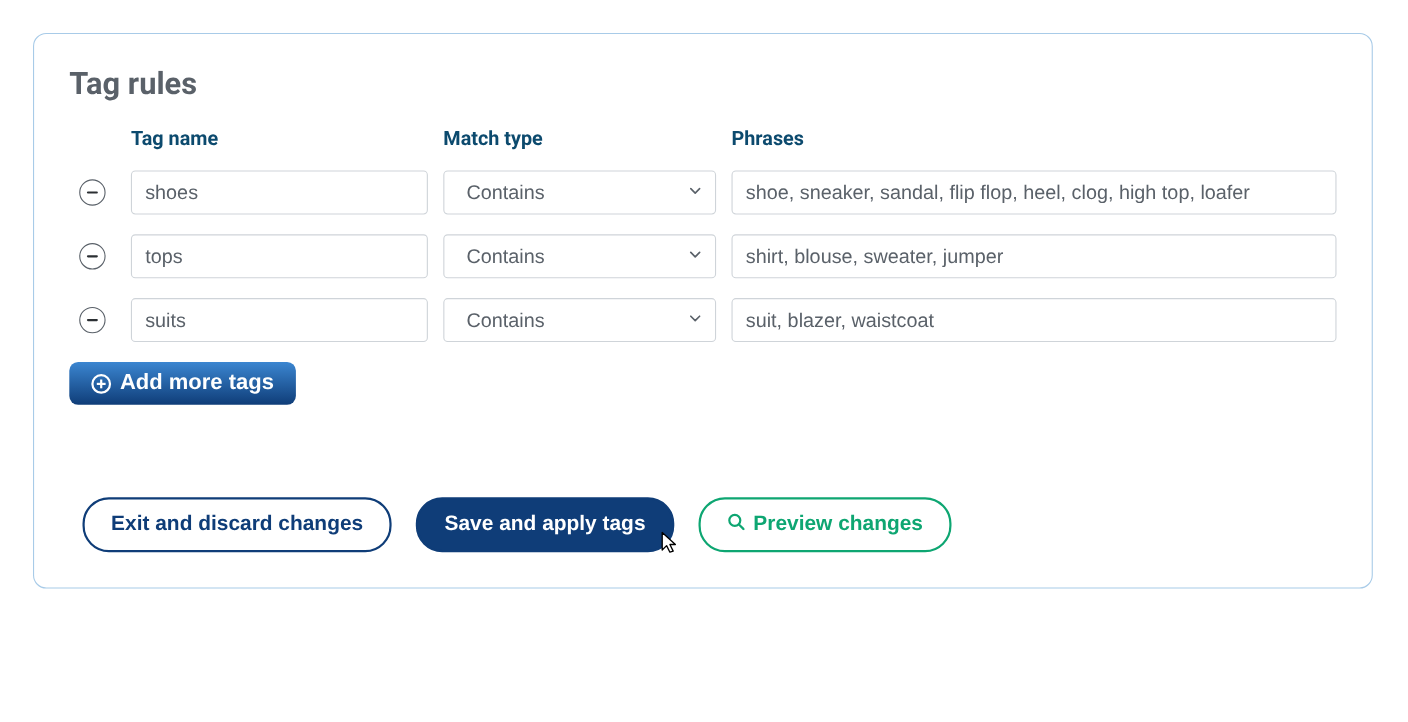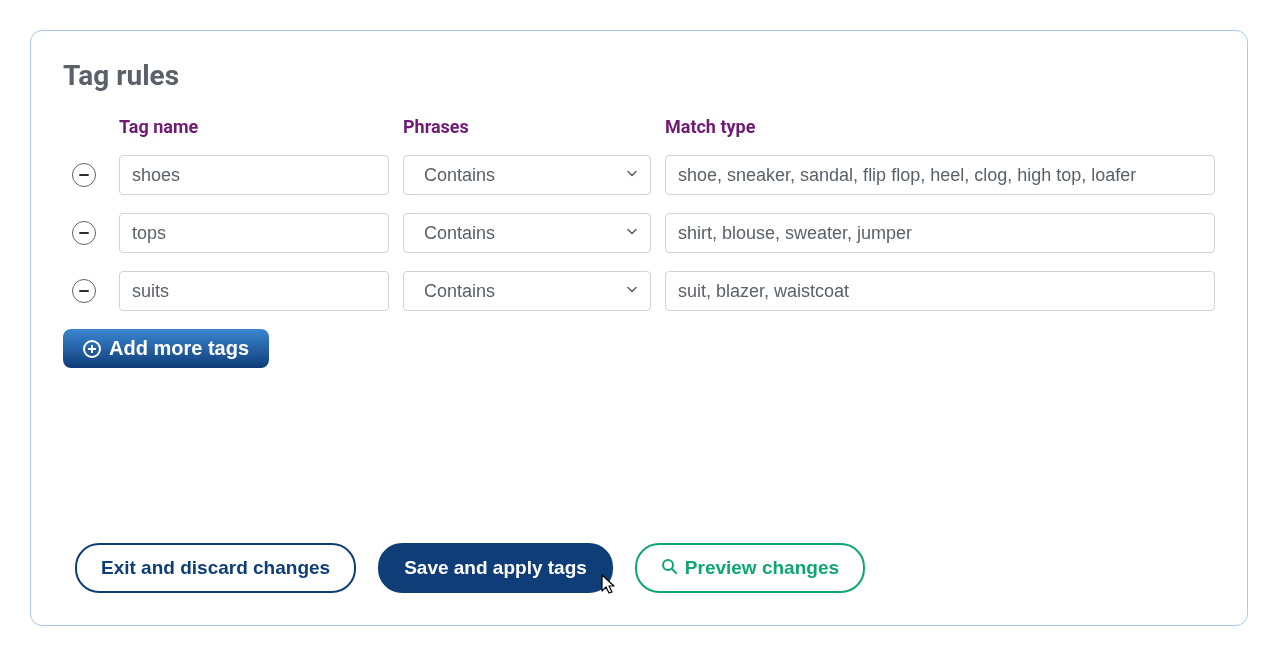--- a/index.html
+++ b/index.html
@@ -11,40 +11,40 @@
       background: #ffffff;
       font-family: -apple-system, BlinkMacSystemFont, "Segoe UI", Roboto, "Helvetica Neue", Arial, sans-serif;
       padding: 30px;
     }
     .panel {
       border: 1px solid #a8cbe8;
       border-radius: 12px;
       background: #ffffff;
       padding: 28px 32px 32px 32px;
       width: 1218px;
-      height: 596px;
+      height: 505px;
       position: relative;
     }
     .panel-title {
       font-size: 28px;
       font-weight: 700;
       color: #5a6169;
       margin-bottom: 24px;
     }
     .rules-grid {
       display: grid;
       grid-template-columns: 42px 270px 248px 1fr;
       column-gap: 14px;
       row-gap: 18px;
       align-items: center;
     }
     .col-header {
       font-size: 18px;
       font-weight: 700;
-      color: #701a75;
+      color: #0c4a6e;
     }
     .remove-btn {
       width: 24px;
       height: 24px;
       border-radius: 50%;
       border: 1.5px solid #5a6169;
       background: #ffffff;
       display: flex;
       align-items: center;
       justify-content: center;
@@ -183,22 +183,22 @@
 </head>
 <body>
 
 <div class="panel">
   <h2 class="panel-title">Tag rules</h2>
 
   <div class="rules-grid">
 
     <div></div>
     <div class="col-header">Tag name</div>
+    <div class="col-header">Match type</div>
     <div class="col-header">Phrases</div>
-    <div class="col-header">Match type</div>
 
     <button class="remove-btn">
       <span class="minus"></span>
     </button>
     <input type="text" class="text-input" value="shoes" style="">
     <div class="select-wrap">
       <select class="select-input">
         <option>Contains</option>
       </select>
       <span class="select-chevron">

